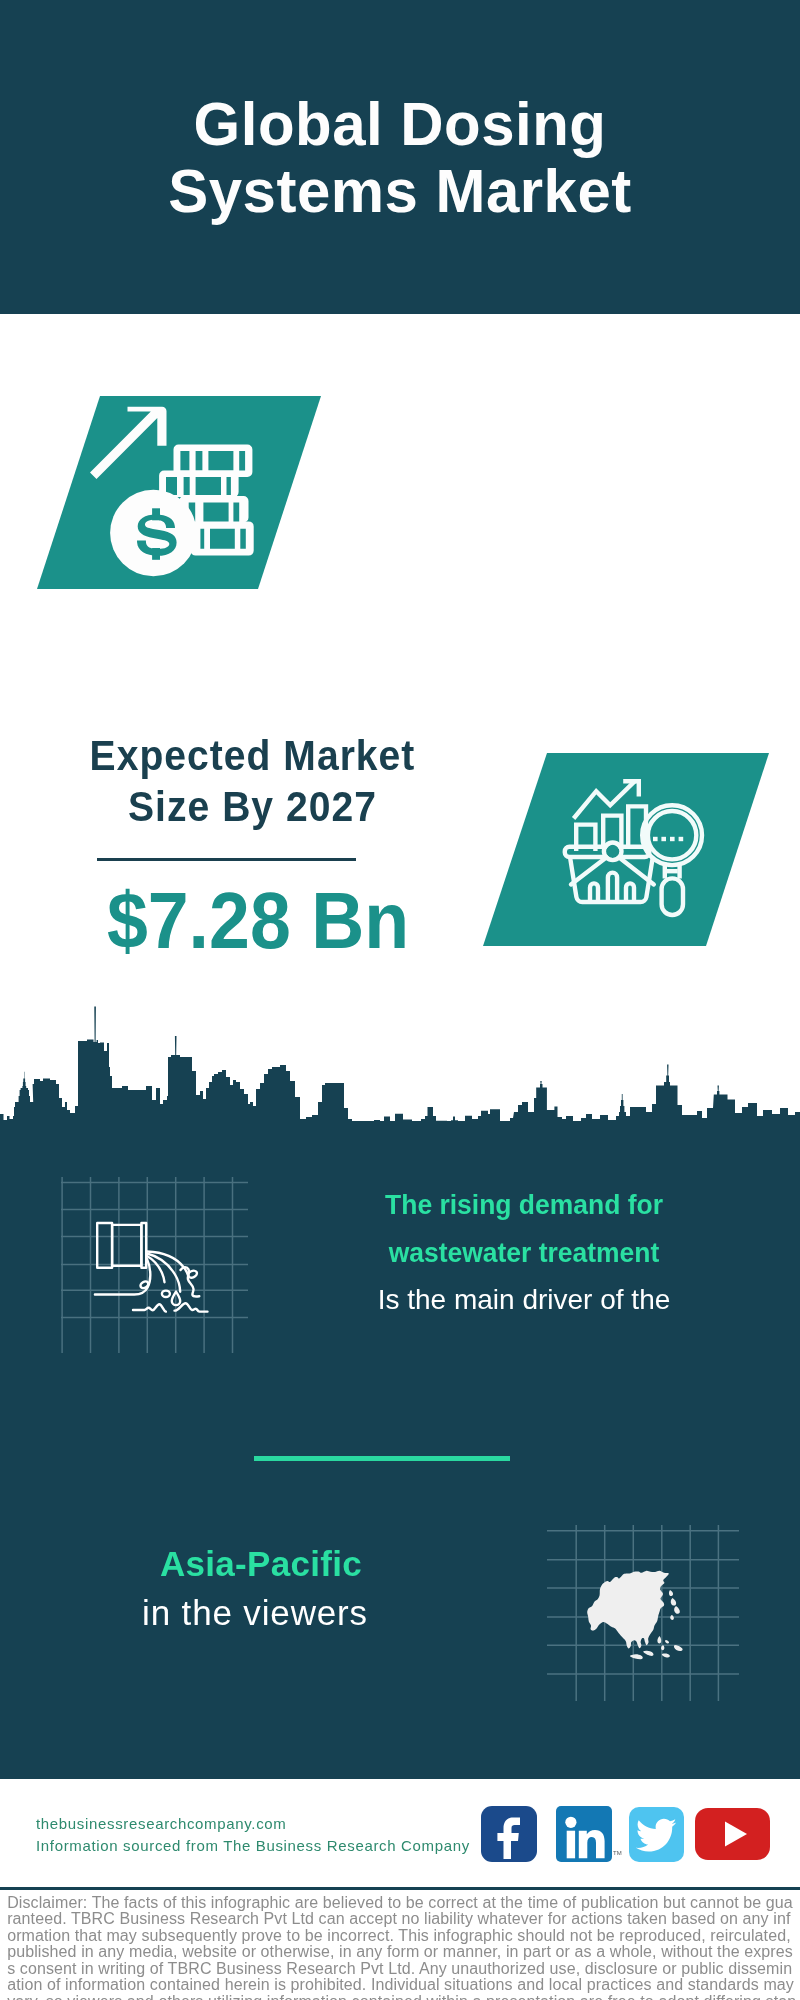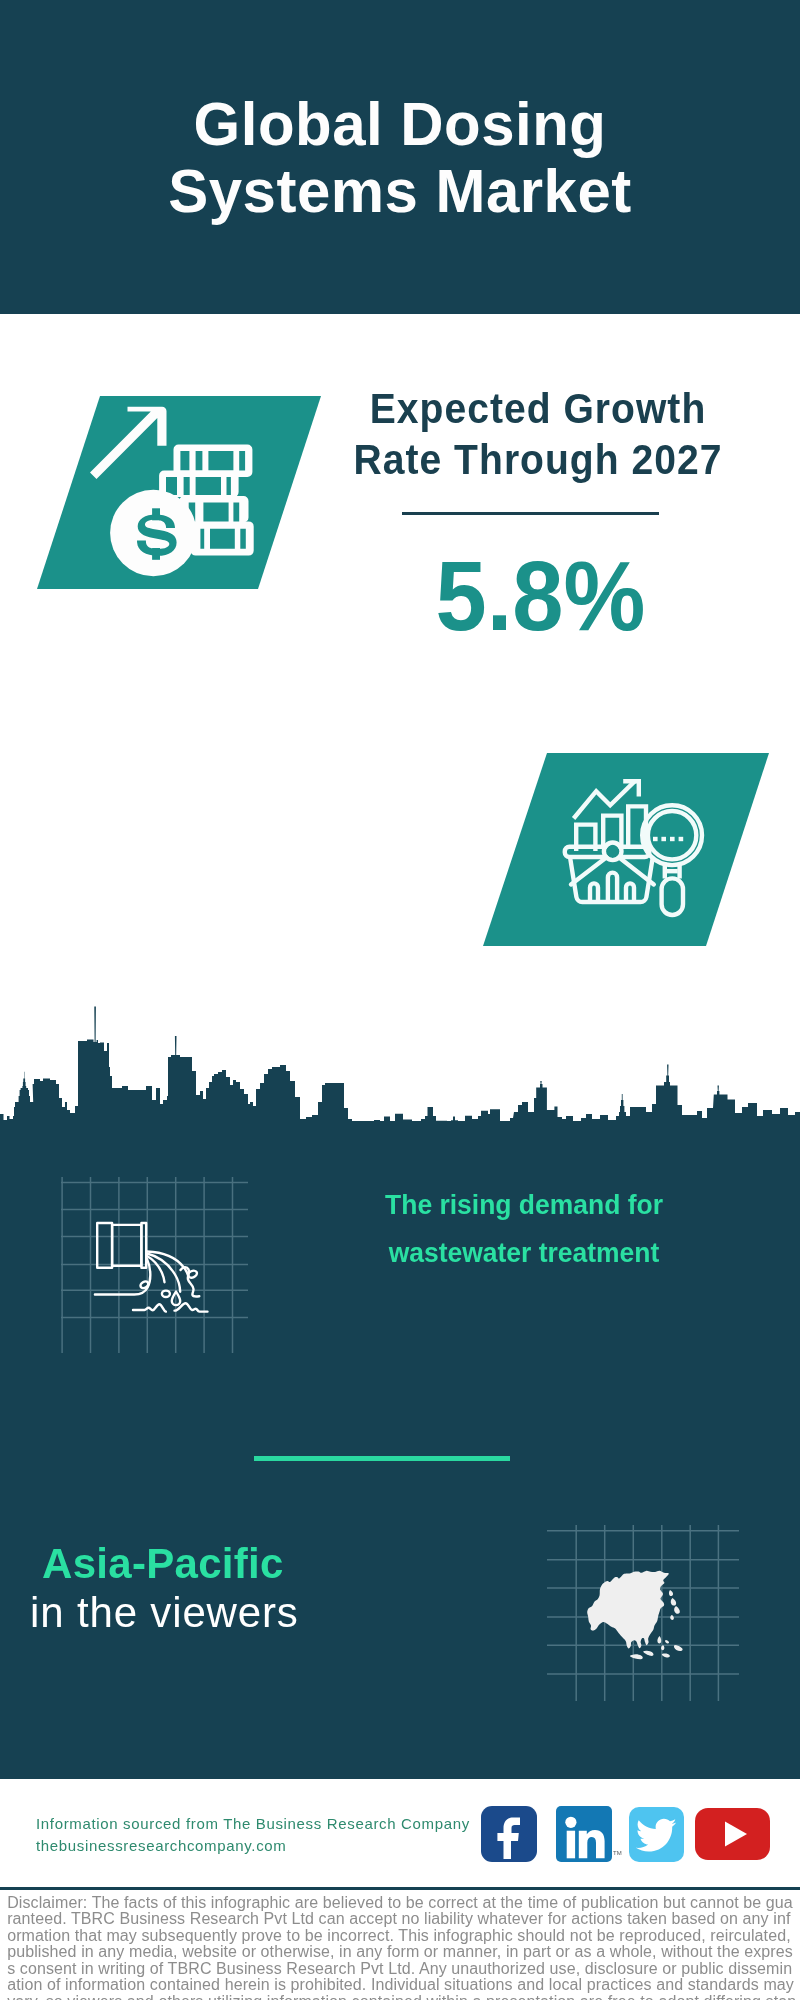--- a/index.html
+++ b/index.html
@@ -97,28 +97,20 @@
                  L153.0,529.0
                  C147.3,528.0 145.0,526.9 145.0,524.6
                  C145.0,521.7 149.0,519.8 155.2,519.8
                  C161.6,519.8 165.4,522.1 165.9,526.1
                  L166.1,527.9 L175.0,527.9 L174.8,525.9
                  C174.0,518.4 166.7,514.5 156.0,514.5 z"></path>
       </g>
     </g>
   </svg>
 
-  <div class="stat" style="left:339px;top:384px;width:398px;">
-    <div class="stat-head">
-      <div>Expected Growth</div>
-      <div>Rate Through 2027</div>
-    </div>
-    <div class="rule" style="width:257px;margin-top:27px;margin-left:63px;"></div>
-    <div class="stat-val" style="font-size:99px;line-height:99px;margin-top:31px;margin-left:5px;">5.8%</div>
-  </div>
 
   <svg class="para-ico" style="left:460px;top:740px;" width="340" height="220" viewBox="460 740 340 220">
     <polygon points="547,753 769,753 706,946 483,946" fill="#1b918a"></polygon>
     <g fill="none" stroke="#f2fbfa" stroke-width="4.4" stroke-linecap="butt" stroke-linejoin="miter">
 
       <polyline points="573.6,818.5 596.2,791.2 610.2,805.2 634.6,781.4"></polyline>
       <polyline points="623.2,781.2 638.8,781.2 638.8,796.4"></polyline>
 
       <path d="M576.2,851 v-26.4 h19.2 v26.4"></path>
       <path d="M603.2,848 v-32.4 h18.2 v32.4"></path>
@@ -146,33 +138,42 @@
         <rect x="661.4" y="836.8" width="4.6" height="4.4"></rect>
         <rect x="670.0" y="836.8" width="4.6" height="4.4"></rect>
         <rect x="678.6" y="836.8" width="4.6" height="4.4"></rect>
       </g>
       <path d="M664.8,862.5 v16.0 M679.6,862.5 v16.0"></path>
       <rect x="661.6" y="878.4" width="21.4" height="36.6" rx="10.7"></rect>
       <path d="M666.8,871.2 h11.0" stroke-width="4.4"></path>
     </g>
   </svg>
 
+  <div class="stat" style="left:55px;top:731px;width:395px;">
+    <div class="stat-head">
+      <div>Expected Market</div>
+      <div>Size By 2027</div>
+    </div>
+    <div class="rule" style="width:259px;margin-top:26px;margin-left:42px;"></div>
+    <div class="stat-val" style="font-size:79px;line-height:80px;margin-top:20px;margin-left:11px;">$7.28 Bn</div>
+  </div>
 
   <svg class="skyline" width="800" height="125" viewBox="0 1000 800 125" preserveAspectRatio="none" style="left:0;top:1000px;height:125px;">
     <path fill="#164152" d="M0,1125.0 L0.0,1114.0 L3.5,1114.0 L3.5,1120.0 L7.0,1120.0 L7.0,1116.0 L9.5,1116.0 L9.5,1119.0 L13.0,1119.0 L13.0,1116.0 L14.0,1116.0 L14.0,1107.0 L15.0,1107.0 L15.0,1102.0 L18.6,1102.0 L18.6,1096.0 L19.6,1096.0 L19.6,1090.0 L20.6,1090.0 L20.6,1088.0 L22.4,1088.0 L22.4,1086.0 L22.9,1086.0 L22.9,1082.0 L23.3,1082.0 L23.3,1078.6 L24.0,1078.6 L24.0,1071.8 L24.4,1071.8 L24.4,1078.6 L25.1,1078.6 L25.1,1082.0 L25.6,1082.0 L25.6,1086.0 L26.2,1086.0 L26.2,1088.0 L28.0,1088.0 L28.0,1090.0 L29.0,1090.0 L29.0,1096.0 L30.0,1096.0 L30.0,1102.0 L33.2,1102.0 L32.6,1084.0 L34.0,1084.0 L34.0,1079.0 L40.0,1079.0 L40.0,1081.0 L43.0,1081.0 L43.0,1078.5 L50.0,1078.5 L50.0,1080.0 L56.0,1080.0 L56.0,1084.0 L59.0,1084.0 L59.0,1098.0 L62.0,1098.0 L62.0,1107.0 L65.0,1107.0 L65.0,1102.0 L67.0,1102.0 L67.0,1110.0 L70.0,1110.0 L70.0,1113.0 L75.0,1113.0 L75.0,1106.0 L78.0,1106.0 L78.0,1041.0 L87.0,1041.0 L87.0,1039.5 L93.5,1039.5 L93.5,1042.0 L94.6,1042.0 L94.3,1006.5 L95.9,1006.5 L95.6,1042.0 L96.6,1042.0 L96.6,1040.0 L98.0,1040.0 L98.0,1043.0 L100.0,1043.0 L100.0,1042.5 L104.0,1042.5 L104.0,1051.0 L107.0,1051.0 L107.0,1043.0 L109.0,1043.0 L109.0,1067.0 L110.0,1067.0 L110.0,1076.0 L112.0,1076.0 L112.0,1088.0 L122.0,1088.0 L122.0,1086.0 L128.0,1086.0 L128.0,1090.0 L146.0,1090.0 L146.0,1086.0 L152.0,1086.0 L152.0,1100.0 L156.0,1100.0 L156.0,1088.0 L160.0,1088.0 L160.0,1104.0 L163.0,1104.0 L163.0,1100.0 L167.0,1100.0 L167.0,1096.0 L168.0,1096.0 L168.0,1057.0 L171.0,1057.0 L171.0,1055.0 L175.2,1055.0 L174.9,1036.0 L176.5,1036.0 L176.2,1055.0 L180.0,1055.0 L180.0,1057.0 L192.0,1057.0 L192.0,1071.0 L196.0,1071.0 L196.0,1095.0 L200.0,1095.0 L200.0,1091.0 L203.0,1091.0 L203.0,1099.0 L206.0,1099.0 L206.0,1088.0 L209.0,1088.0 L209.0,1082.0 L212.0,1082.0 L212.0,1076.0 L214.0,1076.0 L214.0,1074.0 L218.0,1074.0 L218.0,1072.0 L222.0,1072.0 L222.0,1070.0 L226.0,1070.0 L226.0,1077.0 L230.0,1077.0 L230.0,1085.0 L233.0,1085.0 L233.0,1080.0 L236.0,1080.0 L236.0,1082.0 L240.0,1082.0 L240.0,1089.0 L244.0,1089.0 L244.0,1094.0 L248.0,1094.0 L248.0,1104.0 L250.0,1104.0 L250.0,1102.0 L253.0,1102.0 L253.0,1106.0 L256.0,1106.0 L256.0,1089.0 L260.0,1089.0 L260.0,1083.0 L264.0,1083.0 L264.0,1074.0 L268.0,1074.0 L268.0,1069.0 L272.0,1069.0 L272.0,1067.0 L280.0,1067.0 L280.0,1065.0 L286.0,1065.0 L286.0,1071.0 L290.0,1071.0 L290.0,1081.0 L295.0,1081.0 L295.0,1097.0 L300.0,1097.0 L300.0,1119.0 L306.0,1119.0 L306.0,1117.0 L312.0,1117.0 L312.0,1115.0 L318.0,1115.0 L318.0,1102.0 L322.0,1102.0 L322.0,1085.0 L325.0,1085.0 L325.0,1083.0 L344.0,1083.0 L344.0,1108.0 L348.0,1108.0 L348.0,1119.0 L352.0,1119.0 L352.0,1122.0 L358.0,1122.0 L358.0,1124.0 L362.0,1124.0 L362.0,1122.0 L368.0,1122.0 L368.0,1124.0 L374.0,1124.0 L374.0,1120.0 L380.0,1120.0 L380.0,1123.0 L384.0,1123.0 L384.0,1116.5 L390.0,1116.5 L390.0,1121.0 L395.0,1121.0 L395.0,1113.7 L403.0,1113.7 L403.0,1119.4 L412.0,1119.4 L412.0,1121.0 L416.0,1121.0 L416.0,1122.3 L421.0,1122.3 L421.0,1119.0 L425.0,1119.0 L425.0,1116.0 L427.5,1116.0 L427.5,1107.0 L433.0,1107.0 L433.0,1116.0 L436.0,1116.0 L436.0,1120.8 L447.0,1120.8 L447.0,1122.0 L451.0,1122.0 L451.0,1120.3 L453.0,1120.3 L453.0,1116.5 L455.0,1116.5 L455.0,1120.3 L458.0,1120.3 L458.0,1121.5 L465.0,1121.5 L465.0,1115.7 L472.0,1115.7 L472.0,1119.0 L478.0,1119.0 L478.0,1116.0 L481.0,1116.0 L481.0,1110.8 L488.0,1110.8 L488.0,1114.0 L490.0,1114.0 L490.0,1109.3 L500.0,1109.3 L500.0,1122.3 L510.0,1122.3 L510.0,1118.0 L513.0,1118.0 L514.0,1112.0 L518.0,1112.0 L518.0,1105.0 L522.0,1105.0 L522.0,1102.0 L528.0,1102.0 L528.0,1112.0 L534.0,1112.0 L534.0,1098.0 L536.2,1098.0 L536.2,1087.5 L540.0,1087.5 L540.0,1084.0 L540.6,1084.0 L540.3,1081.0 L541.7,1081.0 L541.4,1084.0 L542.5,1084.0 L542.5,1087.5 L546.9,1087.5 L546.9,1110.0 L554.4,1110.0 L554.4,1106.5 L557.5,1106.5 L557.5,1117.0 L562.0,1117.0 L562.0,1119.0 L566.0,1119.0 L566.0,1116.0 L573.0,1116.0 L573.0,1121.0 L581.0,1121.0 L581.0,1118.0 L586.0,1118.0 L586.0,1114.0 L592.0,1114.0 L592.0,1119.0 L600.0,1119.0 L600.0,1115.0 L608.0,1115.0 L608.0,1120.0 L616.0,1120.0 L616.0,1116.0 L619.0,1116.0 L619.0,1112.0 L620.0,1112.0 L620.0,1106.0 L621.0,1106.0 L621.0,1100.0 L621.8,1100.0 L621.8,1094.0 L622.6,1094.0 L622.6,1100.0 L623.4,1100.0 L623.4,1106.0 L624.4,1106.0 L624.4,1112.0 L626.0,1112.0 L626.0,1116.0 L630.0,1116.0 L630.0,1107.0 L646.0,1107.0 L646.0,1112.0 L652.0,1112.0 L652.0,1104.0 L656.0,1104.0 L656.0,1085.6 L664.0,1085.6 L664.0,1082.0 L666.2,1082.0 L666.2,1075.6 L667.4,1075.6 L667.1,1064.4 L668.5,1064.4 L668.2,1075.6 L669.0,1075.6 L669.0,1082.0 L670.0,1082.0 L670.0,1085.6 L677.5,1085.6 L677.5,1105.0 L682.0,1105.0 L682.0,1115.0 L697.0,1115.0 L697.0,1111.0 L702.0,1111.0 L702.0,1118.0 L707.0,1118.0 L707.0,1108.0 L713.0,1108.0 L713.8,1094.4 L717.0,1094.4 L717.0,1091.0 L717.8,1091.0 L717.5,1085.6 L718.9,1085.6 L718.6,1091.0 L719.4,1091.0 L719.4,1094.4 L727.5,1094.4 L727.5,1099.4 L735.0,1099.4 L735.0,1113.0 L742.0,1113.0 L742.0,1107.0 L748.0,1107.0 L748.0,1103.0 L757.0,1103.0 L757.0,1116.0 L763.0,1116.0 L763.0,1110.0 L772.0,1110.0 L772.0,1114.0 L780.0,1114.0 L780.0,1108.0 L788.0,1108.0 L788.0,1115.0 L795.0,1115.0 L795.0,1112.0 L800.0,1112.0 L800,1125.0 Z"></path>
   </svg>
 
   <div class="dark"></div>
 
   <div class="blk-text" id="wastewater-block" style="position:absolute;left:299px;top:1181px;width:450px;text-align:center;">
     <div class="mint" style="font-weight:bold;">The rising demand for</div>
     <div class="mint" style="font-weight:bold;">wastewater treatment</div>
-  </div>
-
-  <div class="blk-text" style="position:absolute;left:30px;top:1539px;width:450px;font-size:42px;line-height:49.4px;letter-spacing:0.85px;">
+    <div>Is the main driver of the</div>
+  </div>
+
+  <div class="blk-text" style="position:absolute;left:30px;top:1539px;width:450px;text-align:center;font-size:35px;line-height:49.4px;letter-spacing:0.85px;">
     <div class="mint" style="font-weight:bold;padding-left:12px;letter-spacing:0.3px;">Asia-Pacific</div>
     <div>in the viewers</div>
   </div>
 
   <svg style="position:absolute;left:50px;top:1175px;" width="200" height="180" viewBox="50 1175 200 180">
     <g stroke="#49707f" stroke-width="1.5" fill="none">
       <path d="M62.1,1177 v176 M90.5,1177 v176 M118.9,1177 v176 M147.3,1177 v176
                M175.7,1177 v176 M204.1,1177 v176 M232.5,1177 v176"></path>
       <path d="M61,1182.4 h187 M61,1209.5 h187 M61,1236.5 h187 M61,1264.6 h187
                M61,1290.2 h187 M61,1317.4 h187"></path>
@@ -234,22 +235,22 @@
                M666.0,1640.0 c2.0,0.4 3.4,1.8 3.0,2.8 c-0.4,1.0 -2.2,0.8 -3.2,-0.2
                c-1.0,-1.0 -1.0,-2.4 0.2,-2.6 z"></path>
     </g>
   </svg>
 
   <div class="sep" style="left:254px;top:1456px;width:256px;height:5px;"></div>
 
   <div class="footer" style="top:1779px;height:221px;">
 
     <div class="src" style="left:36px;top:33.5px;width:470px;white-space:nowrap;">
+      <div>thebusinessresearchcompany.com</div>
       <div>Information sourced from The Business Research Company</div>
-      <div>thebusinessresearchcompany.com</div>
     </div>
 
     <div class="social" style="left:481px;top:27px;gap:0;">
       <a class="soc" style="width:56px;height:56px;border-radius:11px;background:#1b4a8b;margin-right:19px;">
         <svg width="56" height="56" viewBox="0 0 56 56" aria-hidden="true">
           <path fill="#ffffff" d="M37.0,35.0 h-7.0 v18.0 h-7.5 v-18.0 h-6.1 v-8.1 h6.1 v-4.9
                    c0,-5.6 2.6,-10.4 9.7,-10.4 h6.8 v7.5 h-5.4 c-1.9,0 -3.1,0.9 -3.1,2.9
                    v4.9 h7.3 z"></path>
         </svg>
       </a>

